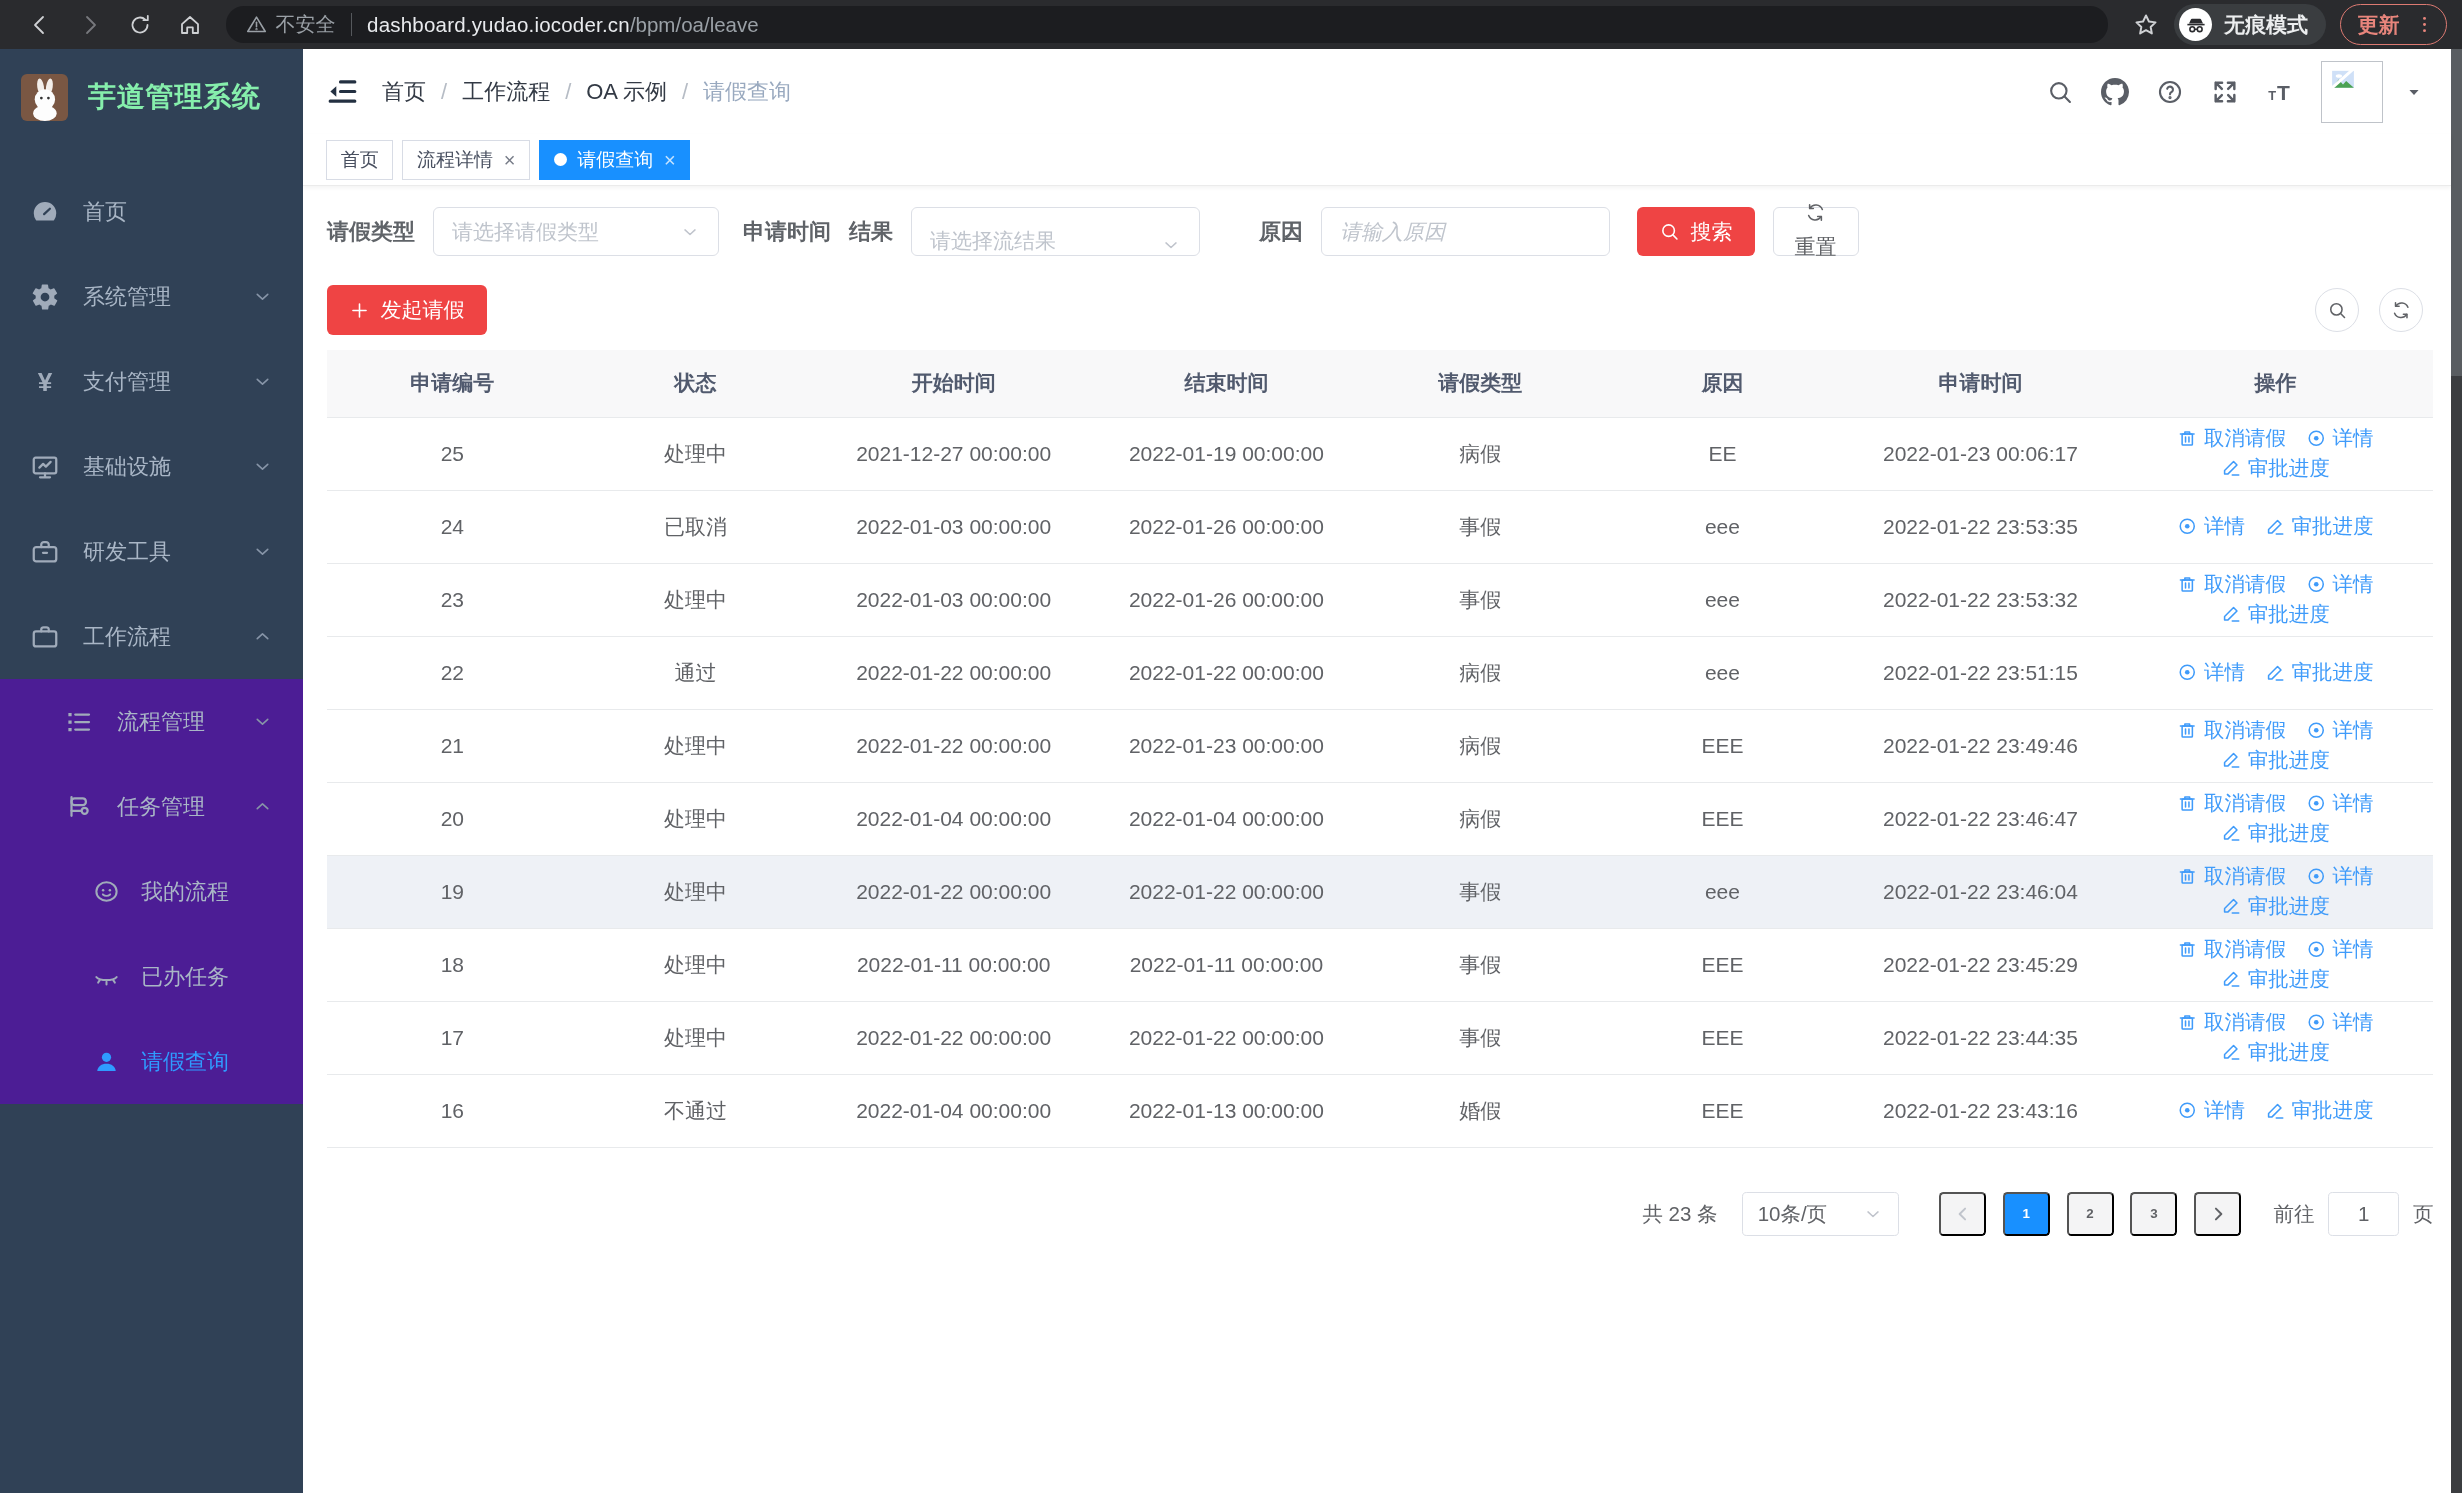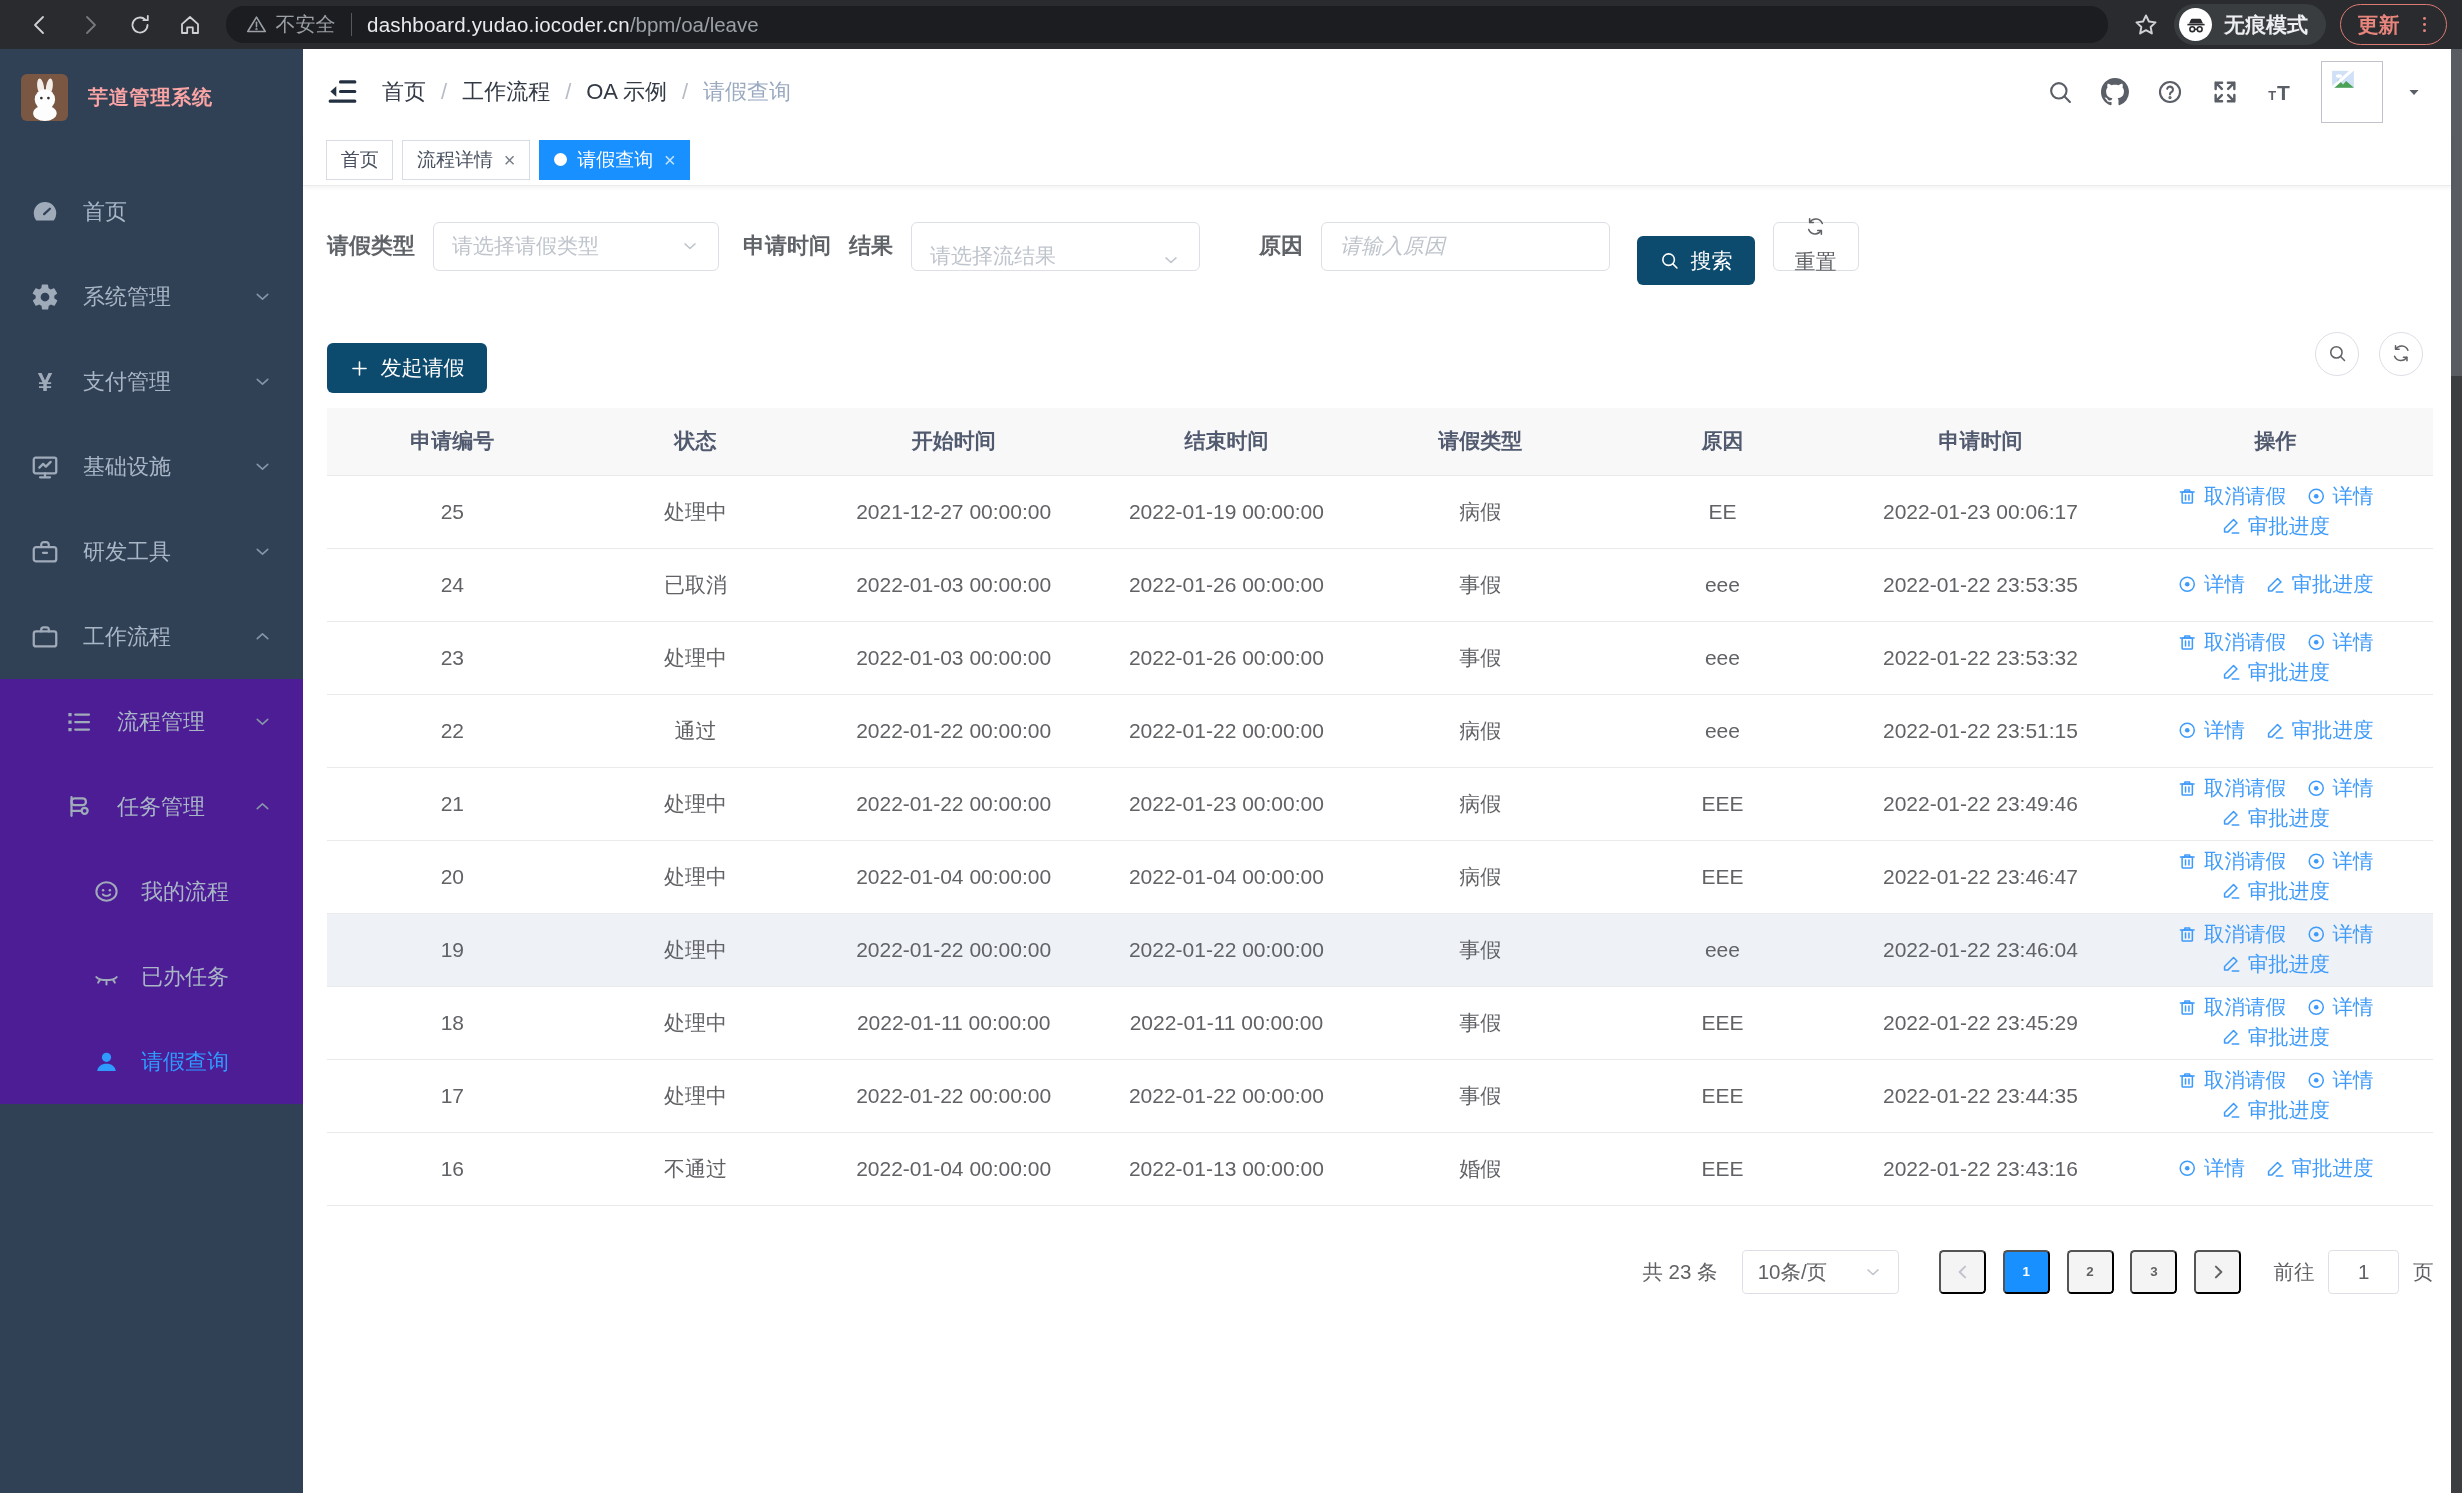--- a/index.html
+++ b/index.html
@@ -29,21 +29,21 @@
   .incog-circle svg { width:24px; height:24px; }
   .update-pill { height:41px; border-radius:20.5px; border:1.5px solid #dd7a72; color:#e8857c; display:flex; align-items:center; gap:15px; padding:0 10.6px 0 16.7px; font-size:21px; font-weight:700; margin-left:13.7px; flex:none; }
   .update-pill .kebab svg { width:21px; height:21px; }
 
   
   .app { display:flex; height:1445px; }
   .sidebar { width:303px; background:#304156; flex:none; color:#a9b6c6; }
   .logo-row { height:96px; display:flex; align-items:center; padding-left:21px; gap:20px; }
   .logo-img { width:47px; height:47px; border-radius:6px; overflow:hidden; flex:none; }
   .logo-img svg { width:47px; height:47px; }
-  .logo-title { color:#fca5a5; font-size:20px; font-weight:700; letter-spacing:0.8px; }
+  .logo-title { color:#86efac; font-size:28px; font-weight:700; letter-spacing:0.8px; }
   .menu { margin-top:24px; }
   .menu-item { height:85px; display:flex; align-items:center; position:relative; font-size:22px; color:#a9b6c6; cursor:pointer; }
   .menu-item .mi-icon { width:30px; height:30px; margin-right:23px; color:#a0abba; flex:none; }
   .menu-item .mi-icon svg { width:30px; height:30px; }
   .lv0 { padding-left:30px; }
   .lv1 { padding-left:64px; }
   .lv2 { padding-left:93px; }
   .lv2 .mi-icon { width:27px; height:27px; margin-right:21px; }
   .lv2 .mi-icon svg { width:27px; height:27px; }
   .menu-item.block { background:#4c1d95; }
@@ -88,21 +88,21 @@
   .chevd { color:#c0c4cc; } .chevd svg { width:20px; height:20px; }
   .daterange { width:365px; margin-right:67px; padding:0 16.7px; gap:15px; cursor:text; }
   .daterange .cal { color:#c0c4cc; } .daterange .cal svg { width:23px; height:23px; }
   .daterange .dph { flex:1; text-align:center; }
   .daterange .dsep { color:#5f6368; font-weight:700; }
   .inputbox { width:289px; margin-right:27px; }
   .inputbox input { border:none; outline:none; background:transparent; width:100%; height:100%; padding:0 18px; font-size:21px; color:#606266; font-family:inherit;font-style:italic; }
   .inputbox input::placeholder { color:#bfc4cc; }
   .btn { height:49px; border:1.5px solid transparent; border-radius:6px; display:inline-flex; align-items:center; justify-content:center; gap:10.6px; font-size:21px; padding:0 21px; cursor:pointer; font-family:inherit; }
   .btn svg { width:21px; height:21px; }
-  .btn.primary { background:#0c4a6e; color:#fff;margin-top:29px; }
+  .btn.primary { background:#ef4444; color:#fff; }
   .btn.plain { background:#fff; border-color:#dcdfe6; color:#606266;flex-direction:column; }
   .btn-search { margin-right:18px; }
 
   .toolbar-row { margin-top:29px; display:flex; align-items:center; }
   .btn-create { height:50px; }
   .round-group { margin-left:auto; display:flex; gap:20px; margin-right:10.6px; }
   .round-btn { width:44px; height:44px; border-radius:50%; border:1.5px solid #dcdfe6; background:#fff; color:#606266; display:flex; align-items:center; justify-content:center; cursor:pointer; }
   .round-btn svg { width:20.5px; height:20.5px; }
 
   

